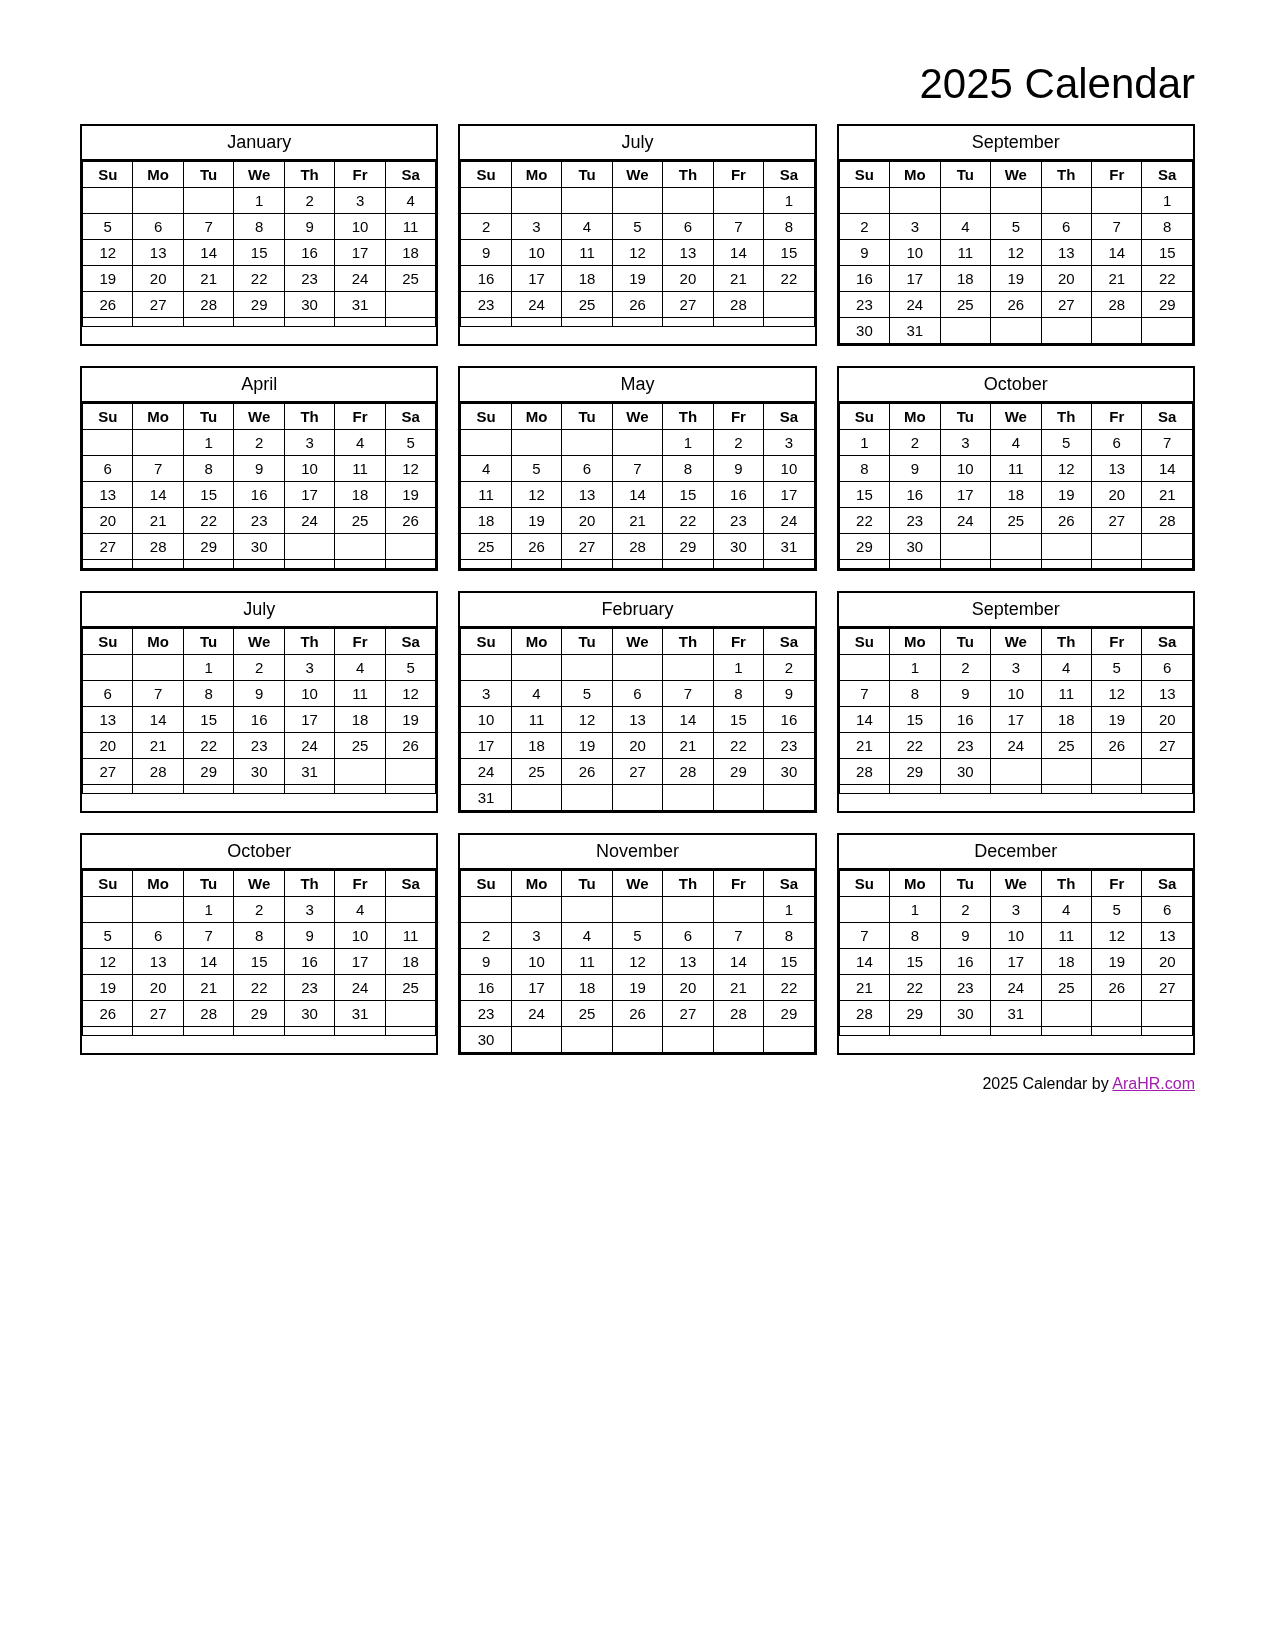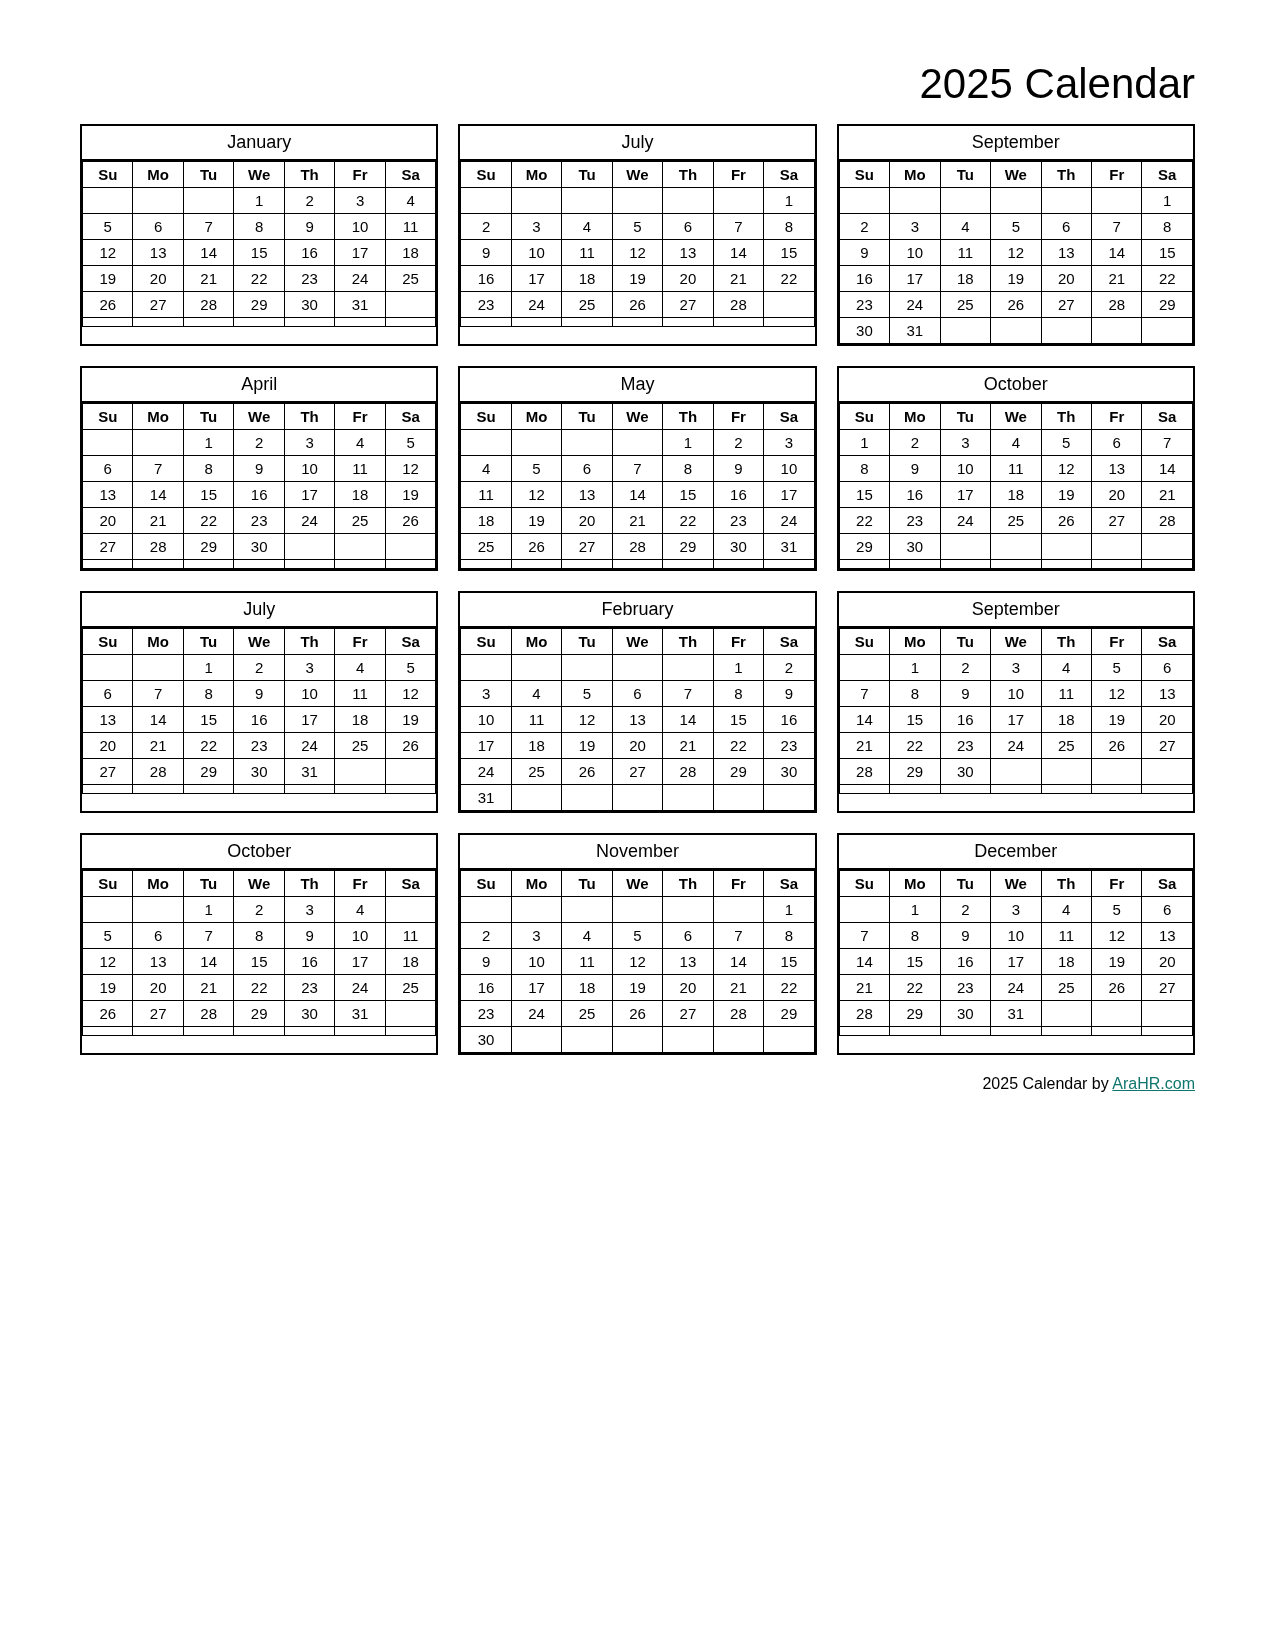--- a/index.html
+++ b/index.html
@@ -48,21 +48,21 @@
     td {
       font-size: 15px;
     }
     td.empty { background: white; }
     .footer {
       text-align: right;
       margin-top: 20px;
       font-size: 16px;
     }
     .footer a {
-      color: #0f766e;
+      color: #a21caf;
       text-decoration: underline;
     }
   </style>
 </head>
 <body>
 
 <h1>2025 Calendar</h1>
 
 <div class="calendar-grid">
 <div class="month">

